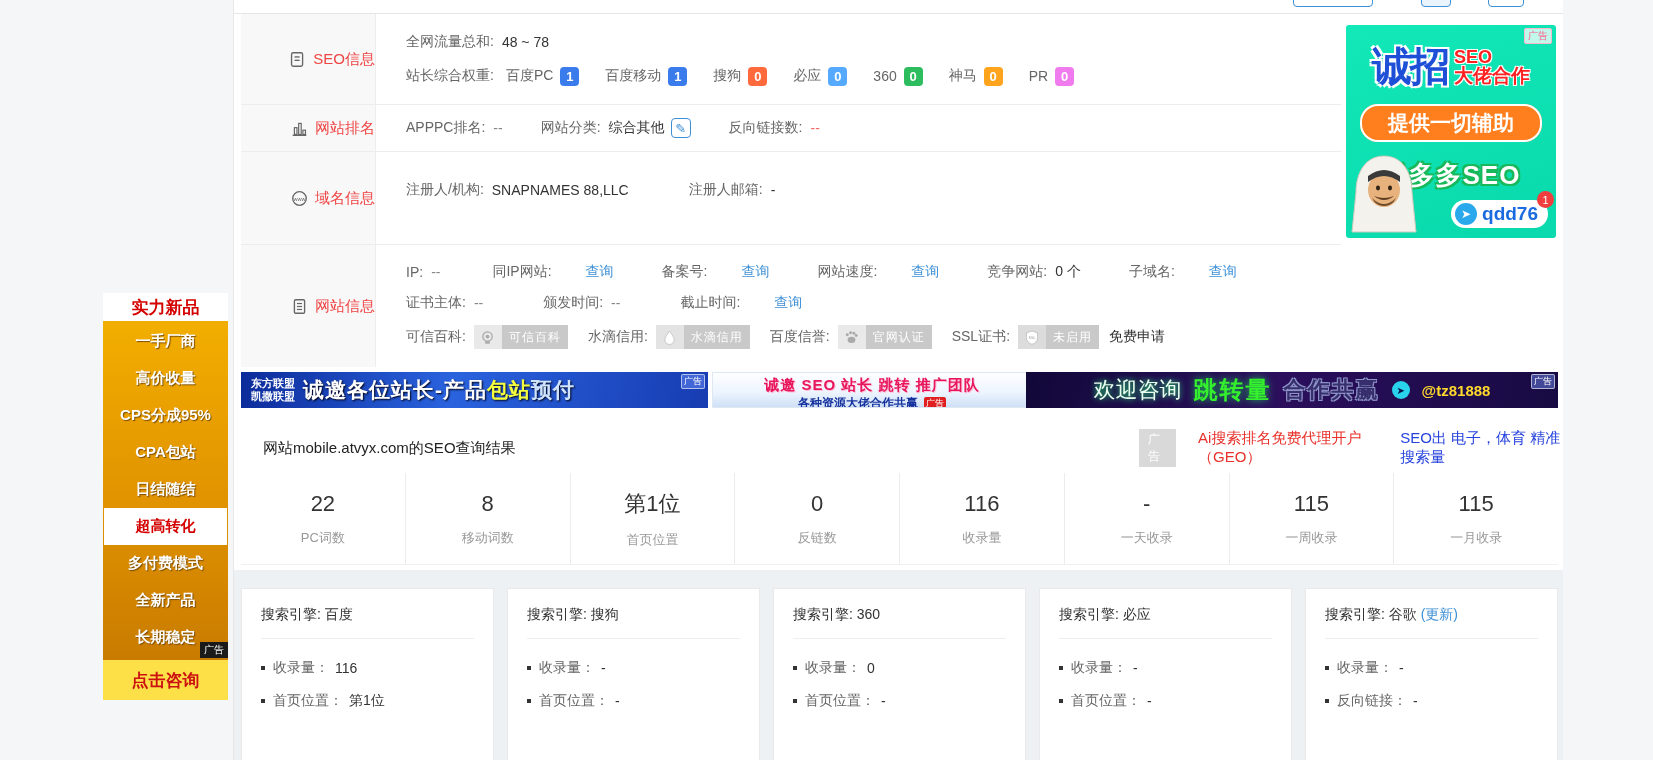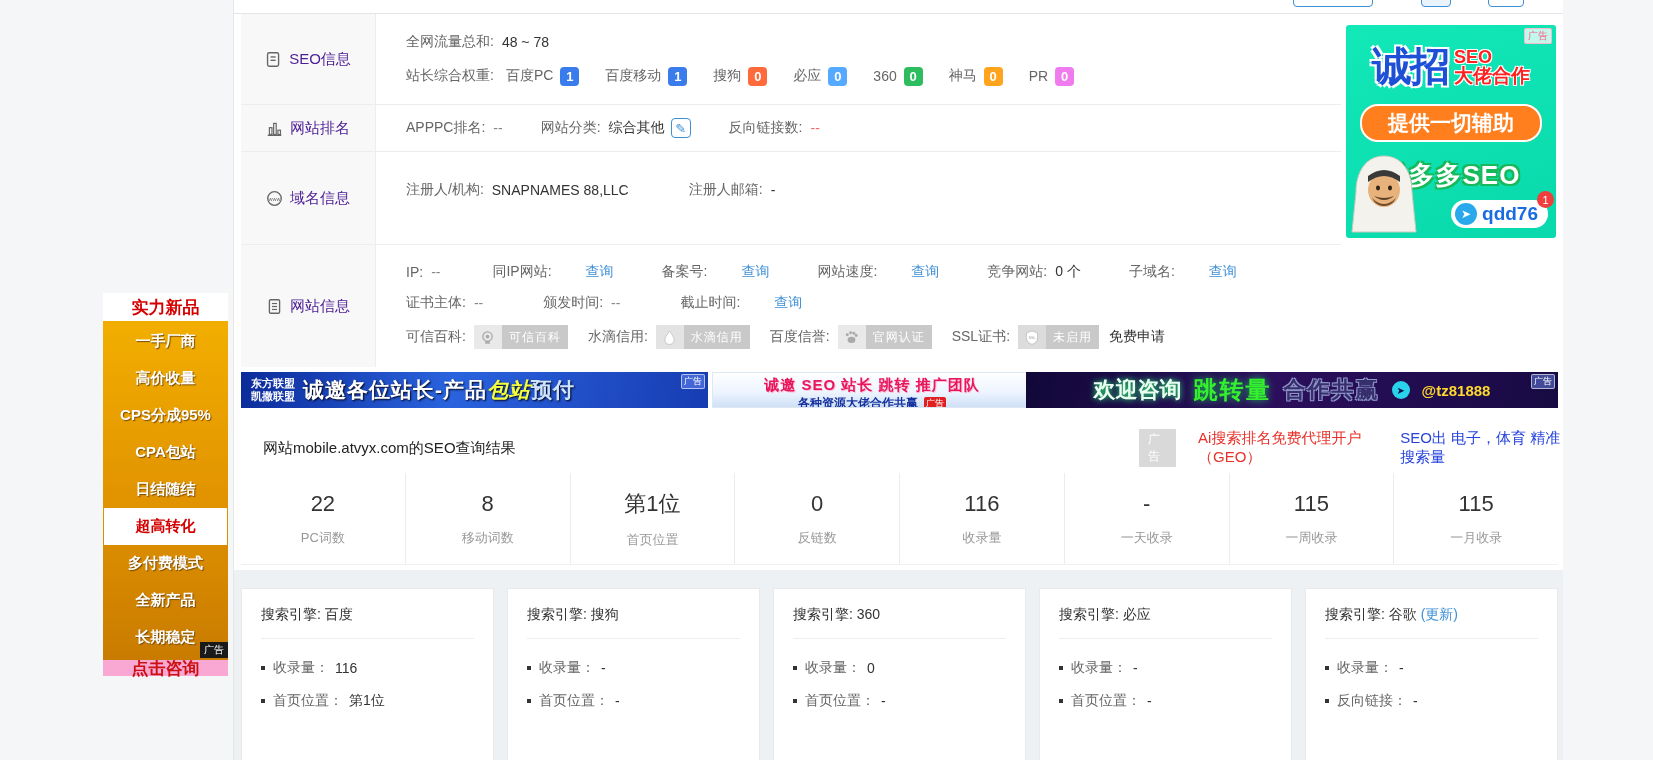--- a/index.html
+++ b/index.html
@@ -10,21 +10,21 @@
   
   .topbar { position:absolute; left:0; top:0; width:100%; height:14px; background:#fff; border-bottom:1px solid #e3e6e9; }
   .partial-btn { position:absolute; top:-7px; height:14px; background:#fff; border:1px solid #3d8fd6; border-radius:4px; }
   .pb1 { left:1059px; width:80px; }
   .pb2 { left:1187px; width:30px; background:#eaf4ff; }
   .pb3 { left:1254px; width:36px; }
 
   
   .info-table { position:absolute; left:7px; top:14px; width:1100px; }
   .irow { display:flex; border-bottom:1px solid #ededed; }
-  .ilabel { width:135px; background:#f8f8f8; border-right:1px solid #ededed; display:flex; align-items:center; justify-content:center; gap:7px; color:#4c1d95; font-size:15px; flex:none; }
+  .ilabel { width:135px; background:#f8f8f8; border-right:1px solid #ededed; display:flex; align-items:center; justify-content:flex-end; gap:7px; color:#ef4444; font-size:15px; flex:none; }
   .icontent { flex:1; padding-left:30px; display:flex; flex-direction:column; justify-content:center; color:#666; font-size:14px; }
   .iline { display:flex; align-items:center; }
   .kv { display:flex; align-items:center; margin-right:38px; }
   .kv .k { color:#666; margin-right:8px; }
   .kv .v { color:#333; }
   .kv .v.red { color:#f56c6c; }
   .kv .v.gray { color:#888; }
   .link { color:#3d8fd6; cursor:pointer;margin-left:26px; }
   .wbadge { display:inline-flex; width:19px; height:19px; border-radius:4px; color:#fff; font-weight:bold; font-size:13px; align-items:center; justify-content:center; margin-left:7px; }
   .witem { display:flex; align-items:center; margin-right:26px; color:#666; }
@@ -49,29 +49,29 @@
   .t-contact .tg { width:22px; height:22px; border-radius:50%; background:#29a9eb; color:#fff; display:flex; align-items:center; justify-content:center; font-size:12px; }
   .t-contact .id { color:#1a6ae0; font-weight:bold; font-size:19px; }
   .t-contact .n1 { position:absolute; right:-6px; top:-9px; width:17px; height:17px; border-radius:50%; background:#f03e3e; color:#fff; font-size:11px; display:flex; align-items:center; justify-content:center; }
   .t-char { position:absolute; left:2px; bottom:0; }
 
   
   .banner { position:absolute; top:372px; height:36px; overflow:hidden; cursor:pointer; }
   .b1 { left:7px; width:467px; background:linear-gradient(100deg,#0c2b9a 0%,#2a63de 45%,#173cb2 100%); display:flex; align-items:center; }
   .b1 .corner { display:flex; flex-direction:column; color:#fff; font-size:11px; line-height:1.15; margin:0 8px 0 10px; font-weight:bold; }
   .b1 .main { font-size:21px; font-weight:bold; color:#fff; text-shadow:1px 1px 2px #001; letter-spacing:1px; white-space:nowrap; }
-  .b1 .yel { color:#f4ff3d;font-style:italic; } .b1 .blu { color:#cfe4ff; }
+  .b1 .yel { color:#f4ff3d; } .b1 .blu { color:#cfe4ff; }
   .b1 .adtag,.b3 .adtag { position:absolute; right:3px; top:2px; font-size:9px; color:#fff; background:rgba(120,150,255,.45); border:1px solid rgba(255,255,255,.6); border-radius:2px; padding:0 2px; }
   .b2 { left:478px; width:320px; background:linear-gradient(180deg,#fdfeff 0%,#eef5ff 55%,#cfe0f6 100%); border:1px solid #dfe7f2; text-align:center; }
   .b2 .l1 { font-size:15px; font-weight:bold; color:#e8175c; text-shadow:1px 1px 0 #ffc3da; margin-top:3px; letter-spacing:1px; }
   .b2 .l2row { display:flex; align-items:center; justify-content:center; gap:6px; }
   .b2 .l2 { font-size:12px; font-weight:bold; color:#16329e; }
   .b2 .adtag { font-size:9px; color:#fff; background:#e02020; border-radius:2px; padding:0 2px; }
   .b3 { left:792px; width:532px; background:linear-gradient(100deg,#110838 0%,#2c0f5e 45%,#170a42 100%); display:flex; align-items:center; justify-content:center; gap:12px; }
-  .b3 .w1 { font-size:22px; font-weight:bold; color:#eafff0; text-shadow:0 0 6px #2dff7c; }
+  .b3 .w1 { font-size:22px; font-weight:normal; color:#eafff0; text-shadow:0 0 6px #2dff7c; }
   .b3 .w2 { font-size:24px; font-weight:bold; color:#35f02c; text-shadow:0 0 8px #1db954; letter-spacing:2px; }
   .b3 .w3 { font-size:22px; font-weight:bold; color:#372f6d; text-shadow:-1px -1px 0 #8f95c9,1px -1px 0 #8f95c9,-1px 1px 0 #8f95c9,1px 1px 0 #8f95c9; letter-spacing:2px; }
   .b3 .tg2 { width:18px; height:18px; border-radius:50%; background:#29d3eb; color:#08104a; font-size:10px; display:flex; align-items:center; justify-content:center; }
   .b3 .hd { font-size:15px; font-weight:bold; color:#ffd92b; }
 
   
   .resultbar { position:absolute; left:0; top:430px; width:100%; height:36px; display:flex; align-items:center; }
   .r-title { margin-left:29px; font-size:15px; color:#222; }
   .r-ads { position:absolute; left:905px; display:flex; align-items:center; gap:22px; }
   .adtag-gray { background:#d9d9d9; color:#fdfdfd; font-size:12px; padding:2px 9px; }
@@ -96,21 +96,21 @@
   .card li .dot { width:4px; height:4px; background:#333; margin-right:8px; flex:none; }
   .card li .lk { color:#666; margin-right:6px; }
 
   
   .gold { position:absolute; left:103px; top:293px; width:125px; cursor:pointer; }
   .gold .hdr { height:28px; background:#fff; color:#d40000; font-weight:bold; font-size:17px; display:flex; align-items:center; justify-content:center; }
   .gold .body { position:relative; background:linear-gradient(180deg,#f2ae00 0%,#e09200 55%,#c97b00 100%); padding:2px 0 4px; }
   .gitem { height:37px; display:flex; align-items:center; justify-content:center; color:#fff; font-weight:bold; font-size:15px; text-shadow:1px 1px 1px #7a4b00; }
   .gitem.hl { background:#fff; color:#d40000; text-shadow:none; margin:0 1px; }
   .gold .adtag { position:absolute; right:0; bottom:2px; background:#1a1a1a; color:#fff; font-size:10px; padding:1px 4px; }
-  .gold .ftr { height:16px; background:#f9a8d4; color:#cc1111; font-weight:bold; font-size:17px; display:flex; align-items:center; justify-content:center; }
+  .gold .ftr { height:40px; background:#fde047; color:#cc1111; font-weight:bold; font-size:17px; display:flex; align-items:center; justify-content:center; }
 </style>
 </head>
 <body>
 
 <div class="panel">
 
   <div class="topbar">
     <div class="partial-btn pb1"></div>
     <div class="partial-btn pb2"></div>
     <div class="partial-btn pb3"></div>

